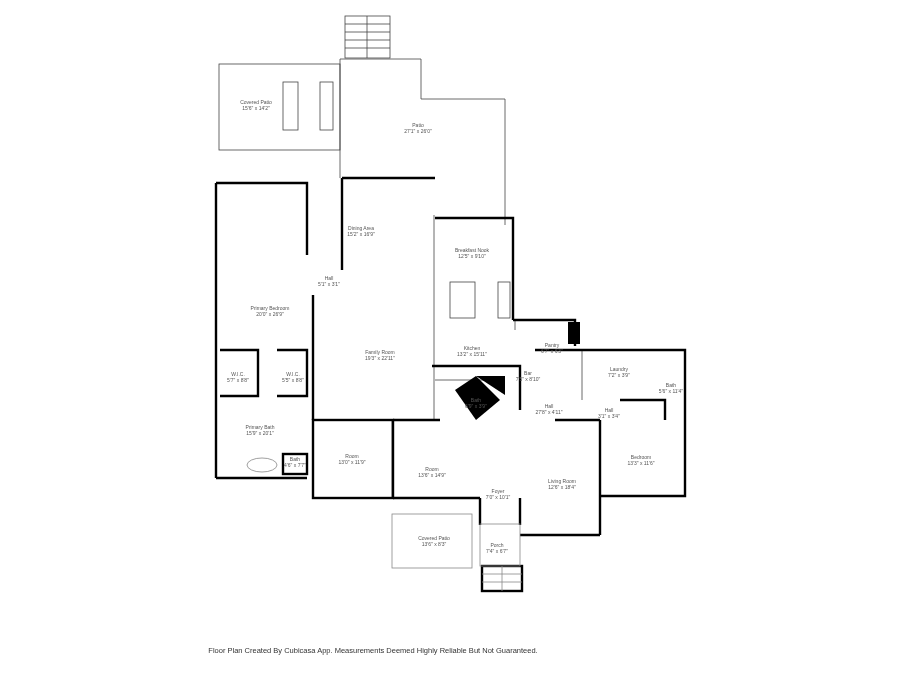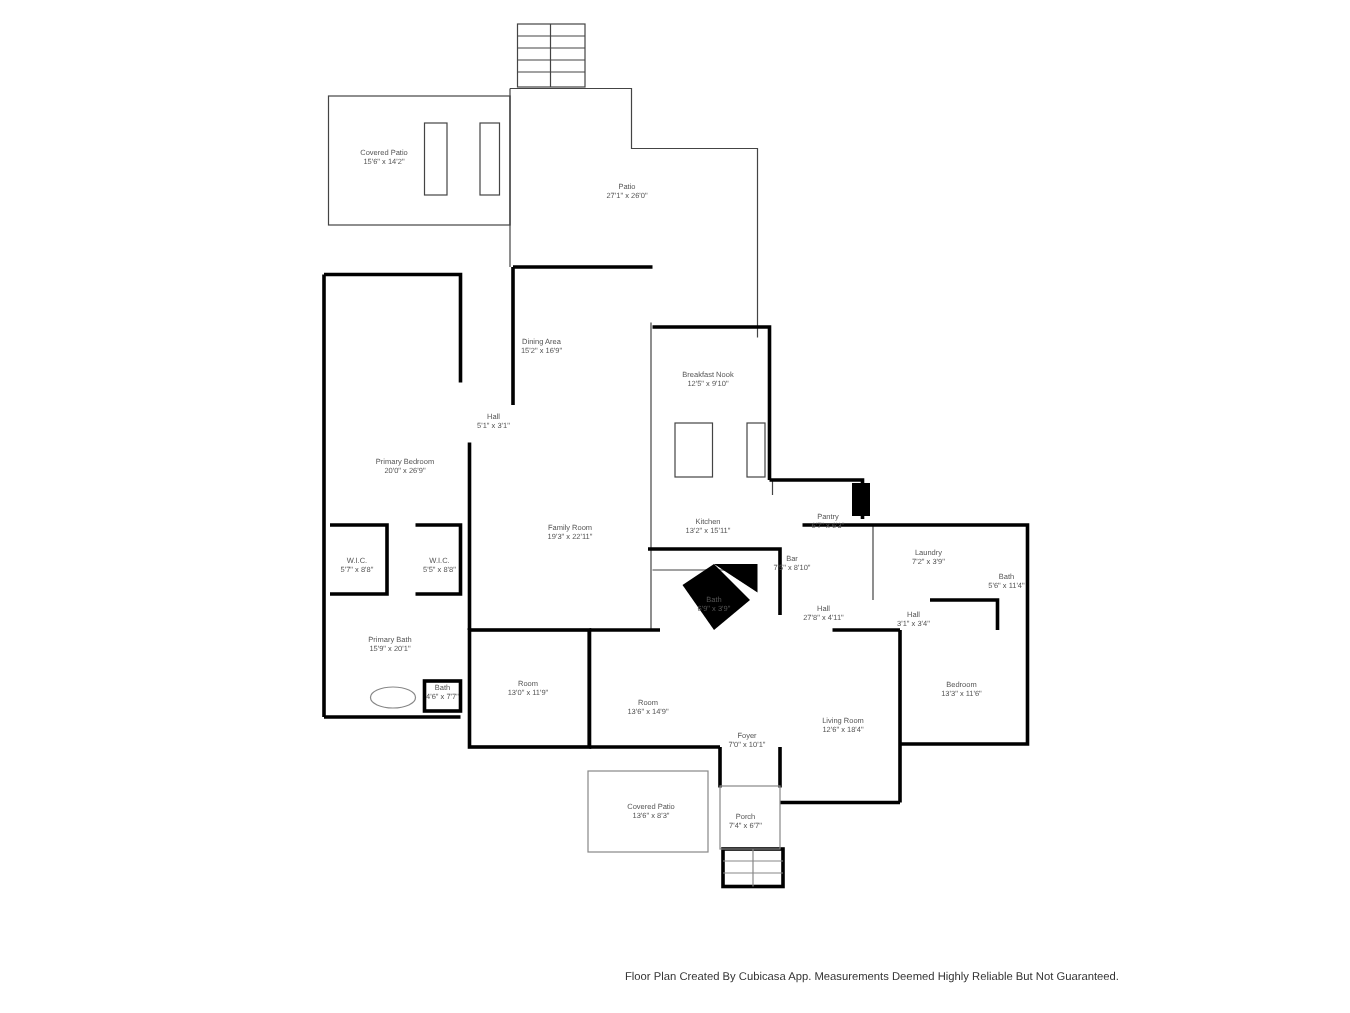--- a/index.html
+++ b/index.html
@@ -1,21 +1,21 @@
 <!DOCTYPE html>
 <html><head>
 <meta charset="utf-8">
 <style>
   html,body{margin:0;padding:0;background:#fff;}
   body{width:900px;height:675px;position:relative;overflow:hidden;font-family:"Liberation Sans",sans-serif;}
   #plan{position:absolute;left:0;top:0;width:900px;height:675px;}
   .lbl{position:absolute;transform:translate(-50%,-50%);text-align:center;font-size:5px;line-height:6px;color:#555;white-space:nowrap;}
   .lbl .n{display:block;}
   .lbl .d{display:block;}
-  .footer{position:absolute;left:0;width:746px;top:646px;text-align:right;font-size:7.5px;color:#333;}
+  .footer{position:absolute;left:0;width:746px;top:646px;text-align:center;font-size:7.5px;color:#333;}
 </style>
 </head>
 <body>
 
 <svg id="plan" viewBox="0 0 900 675" xmlns="http://www.w3.org/2000/svg">
   <g fill="none" stroke="#444" stroke-width="0.8">
 
     <rect x="345" y="16" width="45" height="42"></rect>
     <line x1="367" y1="16" x2="367" y2="58"></line>
     <line x1="345" y1="24" x2="390" y2="24"></line>

